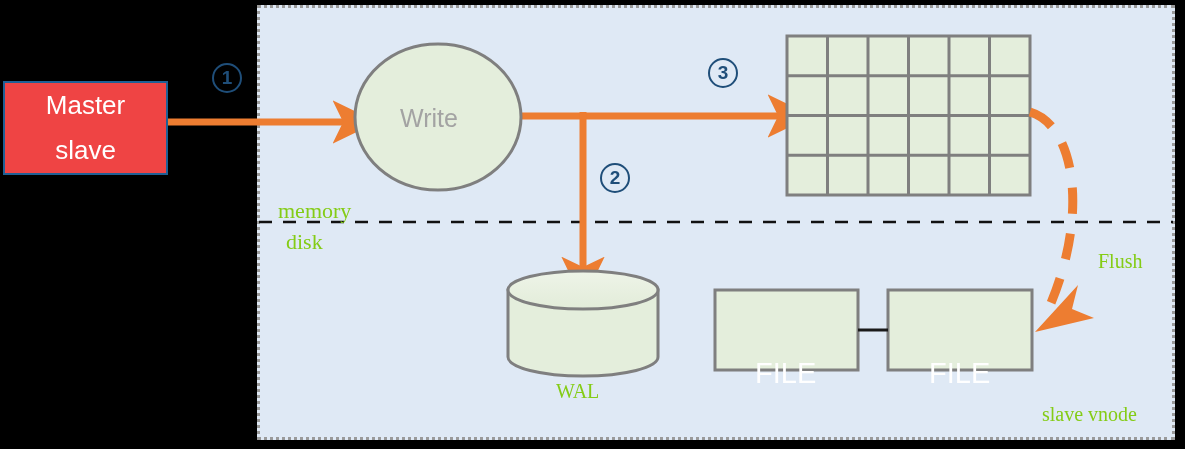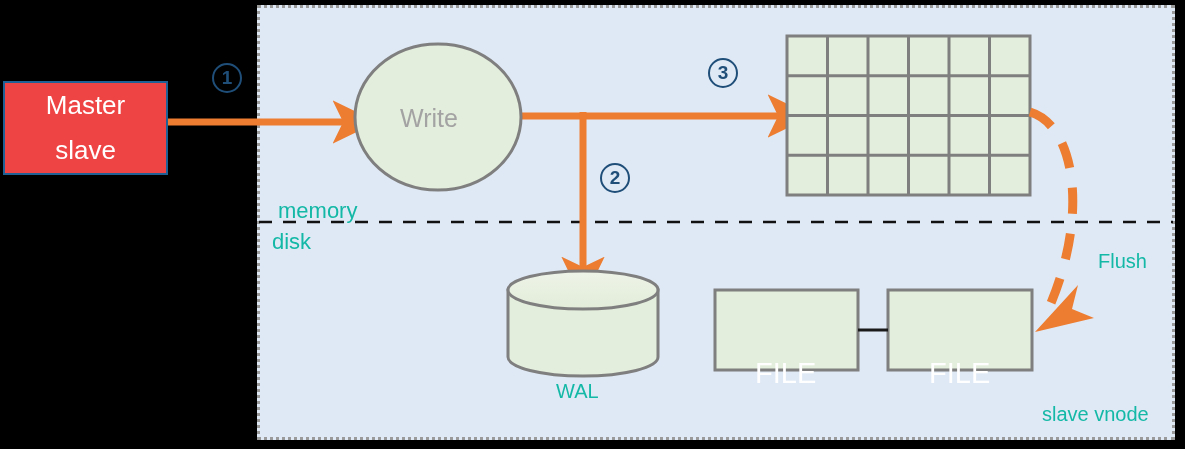--- a/index.html
+++ b/index.html
@@ -5,21 +5,21 @@
   html,body{margin:0;padding:0;background:#000;}
   #stage{position:relative;width:1185px;height:449px;background:#000;overflow:hidden;
          font-family:"Liberation Sans",sans-serif;}
   #panel{position:absolute;left:257px;top:5px;width:918px;height:435px;
          background:#dfe9f5;border:3px dotted #9a9a9a;box-sizing:border-box;}
   svg.layer{position:absolute;left:0;top:0;width:1185px;height:449px;overflow:visible;}
   .master-box{position:absolute;left:3px;top:81px;width:165px;height:94px;
               background:#ef4444;border:2px solid #1f6095;box-sizing:border-box;
               display:flex;flex-direction:column;align-items:center;justify-content:center;
               color:#ffffff;font-size:26px;line-height:1.28;gap:12px;}
-  .lbl{position:absolute;color:#14b8a6;font-size:22px;white-space:nowrap;}
+  .lbl{position:absolute;color:#84cc16;font-size:22px;white-space:nowrap;font-family:Liberation Serif, serif;}
   .lbl.big{font-size:20px;}
   .circ-num{position:absolute;width:30px;height:30px;border:2.5px solid #1f4e79;
             border-radius:50%;color:#1f4e79;font-size:19px;font-weight:bold;
             display:flex;align-items:center;justify-content:center;box-sizing:border-box;}
   .node-text{position:absolute;color:#a3a3a3;font-size:25px;white-space:nowrap;}
   .file-text{position:absolute;color:#ffffff;font-size:29px;white-space:nowrap;margin-top:40px;}
 </style>
 </head>
 <body>
 
@@ -78,21 +78,21 @@
     <span>slave</span>
   </div>
 
   <span class="node-text" style="left:400px;top:104px;">Write</span>
 
   <span class="circ-num" style="left:212px;top:63px;">1</span>
   <span class="circ-num" style="left:600px;top:163px;">2</span>
   <span class="circ-num" style="left:708px;top:58px;">3</span>
 
   <span class="lbl" style="left:278px;top:198px;">memory</span>
-  <span class="lbl" style="left:272px;top:229px;">disk</span>
+  <span class="lbl" style="left:286px;top:229px;">disk</span>
 
   <span class="file-text" style="left:755px;top:317px;">FILE</span>
   <span class="file-text" style="left:929px;top:317px;">FILE</span>
 
   <span class="lbl big" style="left:556px;top:380px;">WAL</span>
 
   <span class="lbl big" style="left:1098px;top:250px;">Flush</span>
 
   <span class="lbl big" style="left:1030px;top:403px;margin-left:12px;">slave vnode</span>
 

